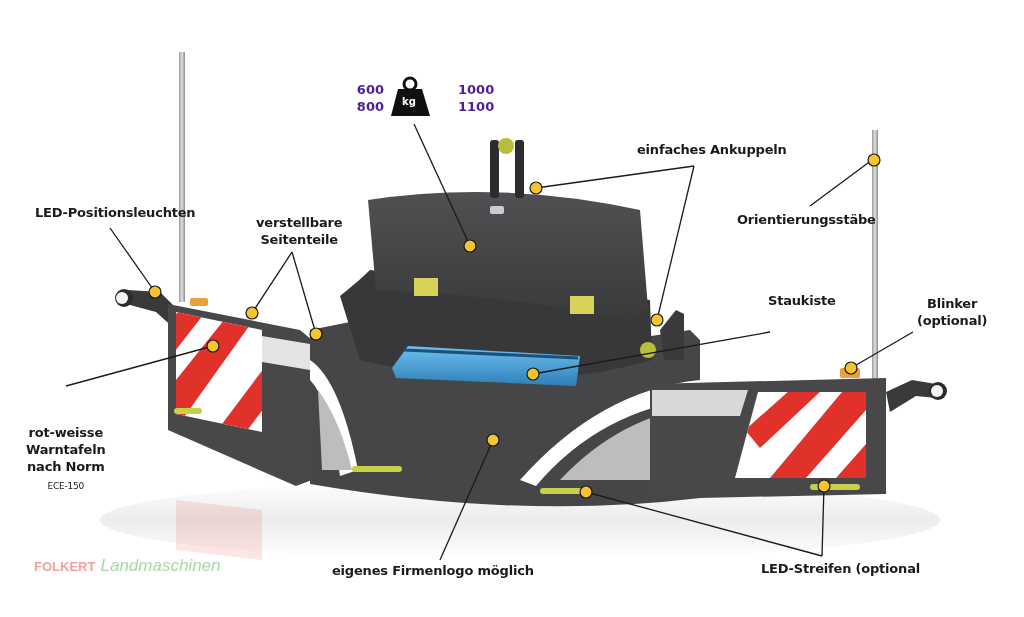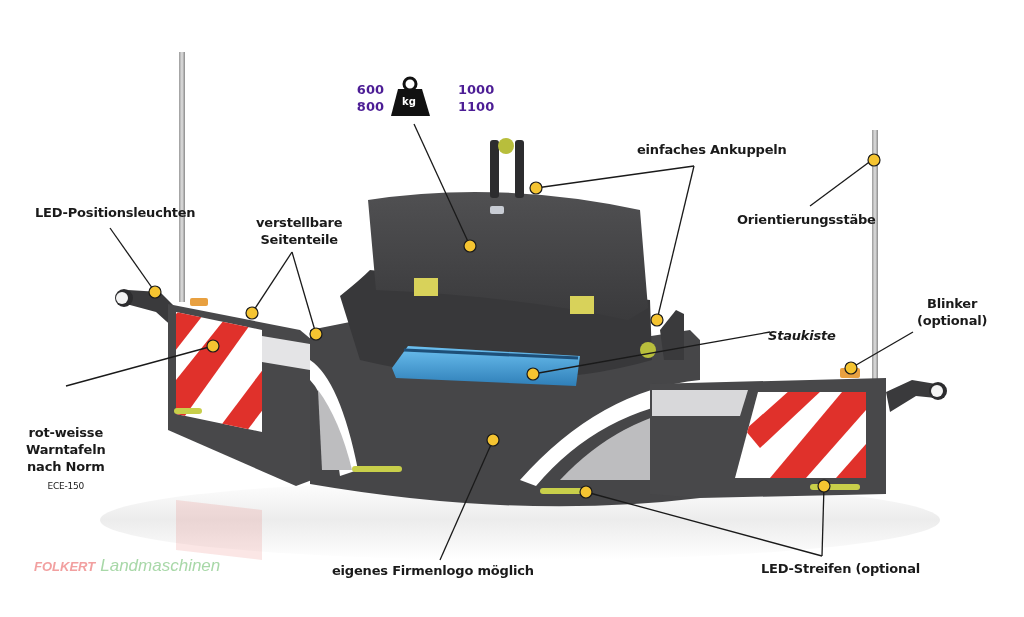--- a/index.html
+++ b/index.html
@@ -5,21 +5,21 @@
   html, body { margin:0; padding:0; background:#ffffff; }
   body { width:1024px; height:617px; overflow:hidden; position:relative;
          font-family:"DejaVu Sans", sans-serif; }
   #stage { position:absolute; left:0; top:0; width:1024px; height:617px; }
   .lbl { position:absolute; color:#1a1a1a; font-size:13px; font-weight:bold;
          line-height:17px; text-align:center; white-space:nowrap; letter-spacing:-0.2px; }
   .wt { position:absolute; font-size:13px; font-weight:bold; color:#4c1d95; line-height:17px; }
   .wt.r { text-align:left;margin-left:24px; }
   .wt.l { text-align:right; }
   #watermark { position:absolute; left:34px; top:556px; white-space:nowrap; }
-  #watermark .brand { color:#f2a0a0; font-weight:bold; font-style:italic; font-size:13px; font-family:"Liberation Sans", sans-serif; }
+  #watermark .brand { color:#f2a0a0; font-weight:bold; font-size:13px; font-family:"Liberation Sans", sans-serif; }
   #watermark .sub { color:#a8d8a8; font-style:italic; font-size:17px; font-family:"Liberation Sans", sans-serif; }
 </style>
 </head>
 <body>
 
 <svg id="stage" viewBox="0 0 1024 617" xmlns="http://www.w3.org/2000/svg">
   <defs>
     <linearGradient id="floor" x1="0" y1="0" x2="0" y2="1">
       <stop offset="0" stop-color="#ffffff"></stop>
       <stop offset="0.5" stop-color="#ececec"></stop>
@@ -176,21 +176,21 @@
 
 <div class="lbl" style="left:256px; top:214px;">
   <div>verstellbare</div>
   <div>Seitenteile</div>
 </div>
 
 <div class="lbl" style="left:637px; top:141px;">einfaches Ankuppeln</div>
 
 <div class="lbl" style="left:737px; top:211px;">Orientierungsstäbe</div>
 
-<div class="lbl" style="left:768px; top:327px;font-style:italic;">Staukiste</div>
+<div class="lbl" style="left:768px; top:292px;">Staukiste</div>
 
 <div class="lbl" style="left:917px; top:295px;">
   <div>Blinker</div>
   <div>(optional)</div>
 </div>
 
 <div class="lbl" style="left:26px; top:401px;margin-top:23px;">
   <div>rot-weisse</div>
   <div>Warntafeln</div>
   <div>nach Norm</div>

